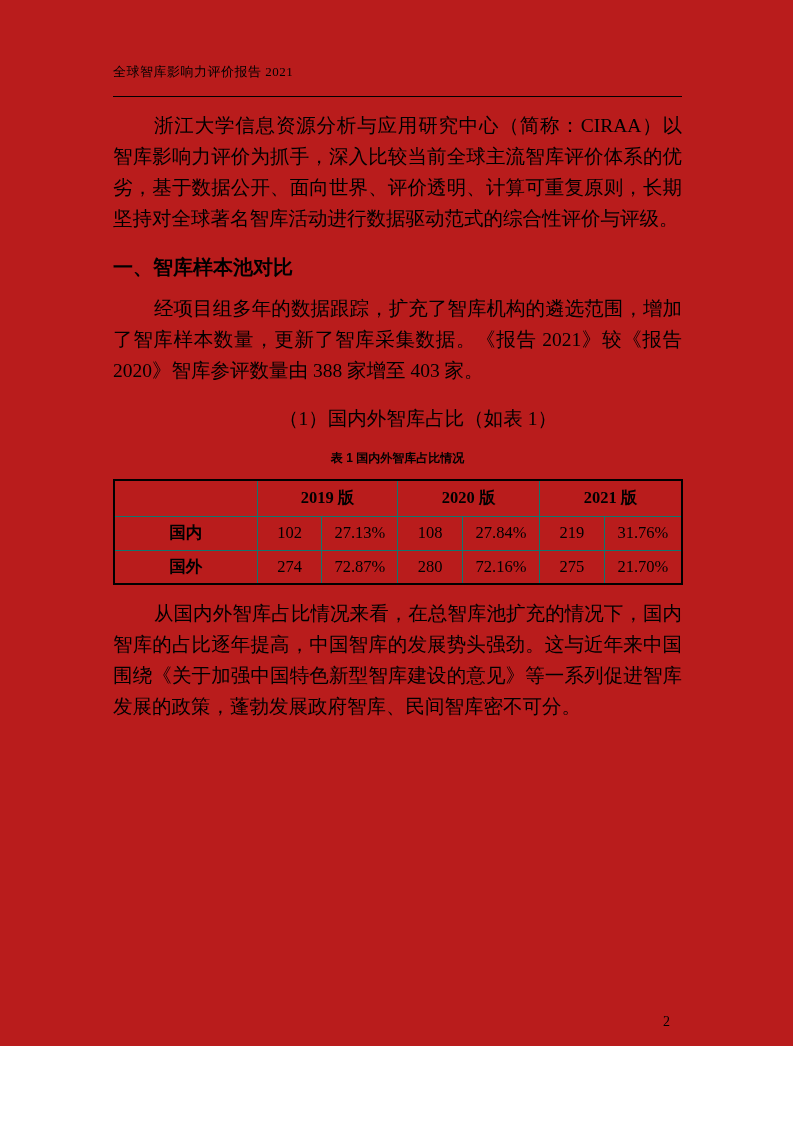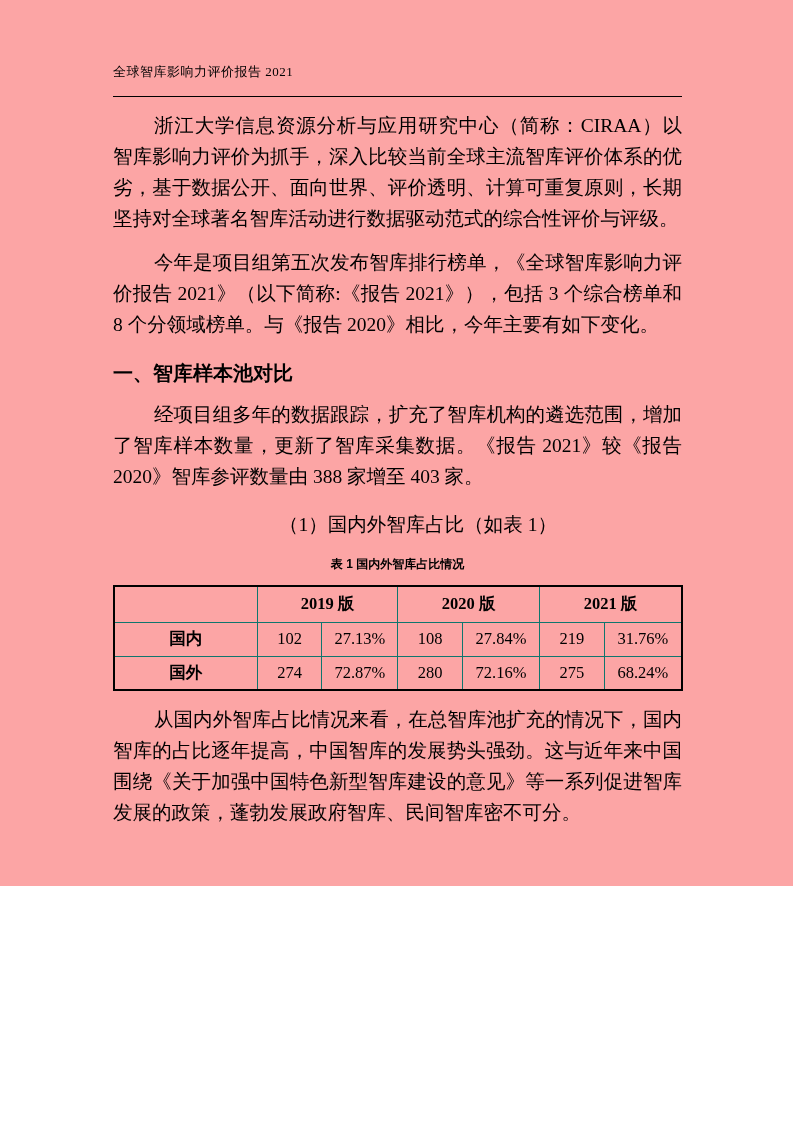--- a/index.html
+++ b/index.html
@@ -1,21 +1,21 @@
 <!DOCTYPE html>
 <html><head>
 <meta charset="utf-8">
 <style>
   * { box-sizing: border-box; }
   html, body { margin: 0; padding: 0; background: #ffffff; }
   .page {
     position: relative;
     width: 793px;
-    height: 886px;
-    background: #fca5a5;
+    height: 1046px;
+    background: #b91c1c;
     color: #000000;
     font-family: "Liberation Serif", "DejaVu Serif", serif;
     padding: 64px 111px 0 113px;
     overflow: hidden;
   }
   .running-header {
     font-size: 13px;
     line-height: 15px;
     letter-spacing: 0.5px;
   }
@@ -80,21 +80,20 @@
 </head>
 <body>
 
 <div class="page">
 
   <div class="running-header">全球智库影响力评价报告 2021</div>
   <hr class="header-rule">
 
   <div class="body-text">
     <p>浙江大学信息资源分析与应用研究中心（简称：CIRAA）以智库影响力评价为抓手，深入比较当前全球主流智库评价体系的优劣，基于数据公开、面向世界、评价透明、计算可重复原则，长期坚持对全球著名智库活动进行数据驱动范式的综合性评价与评级。</p>
-    <p>今年是项目组第五次发布智库排行榜单，《全球智库影响力评价报告 2021》（以下简称:《报告 2021》），包括 3 个综合榜单和 8 个分领域榜单。与《报告 2020》相比，今年主要有如下变化。</p>
 
     <h2 class="section-heading">一、智库样本池对比</h2>
 
     <p>经项目组多年的数据跟踪，扩充了智库机构的遴选范围，增加了智库样本数量，更新了智库采集数据。《报告 2021》较《报告 2020》智库参评数量由 388 家增至 403 家。</p>
 
     <div class="list-line">（1）国内外智库占比（如表 1）</div>
 
     <div class="table-caption">表 1  国内外智库占比情况</div>
 
     <table class="ratio-table">
@@ -123,21 +122,21 @@
           <td>219</td>
           <td>31.76%</td>
         </tr>
         <tr>
           <td class="row-label">国外</td>
           <td>274</td>
           <td>72.87%</td>
           <td>280</td>
           <td>72.16%</td>
           <td>275</td>
-          <td>68.24%</td>
+          <td>21.70%</td>
         </tr>
       </tbody>
     </table>
 
     <p>从国内外智库占比情况来看，在总智库池扩充的情况下，国内智库的占比逐年提高，中国智库的发展势头强劲。这与近年来中国围绕《关于加强中国特色新型智库建设的意见》等一系列促进智库发展的政策，蓬勃发展政府智库、民间智库密不可分。</p>
   </div>
 
   <div class="page-number">2</div>
 
 </div>

